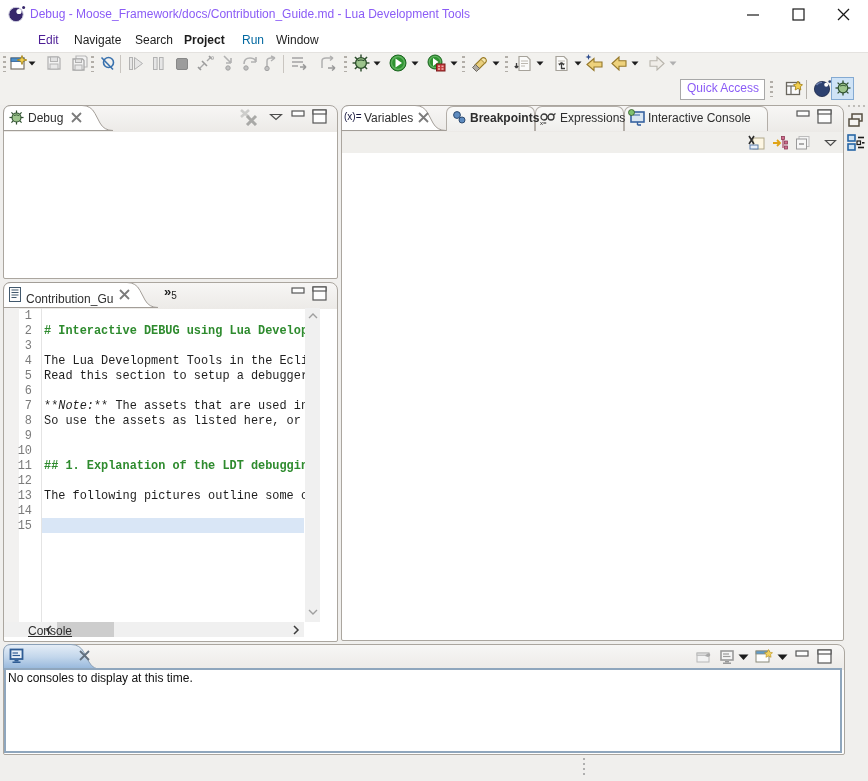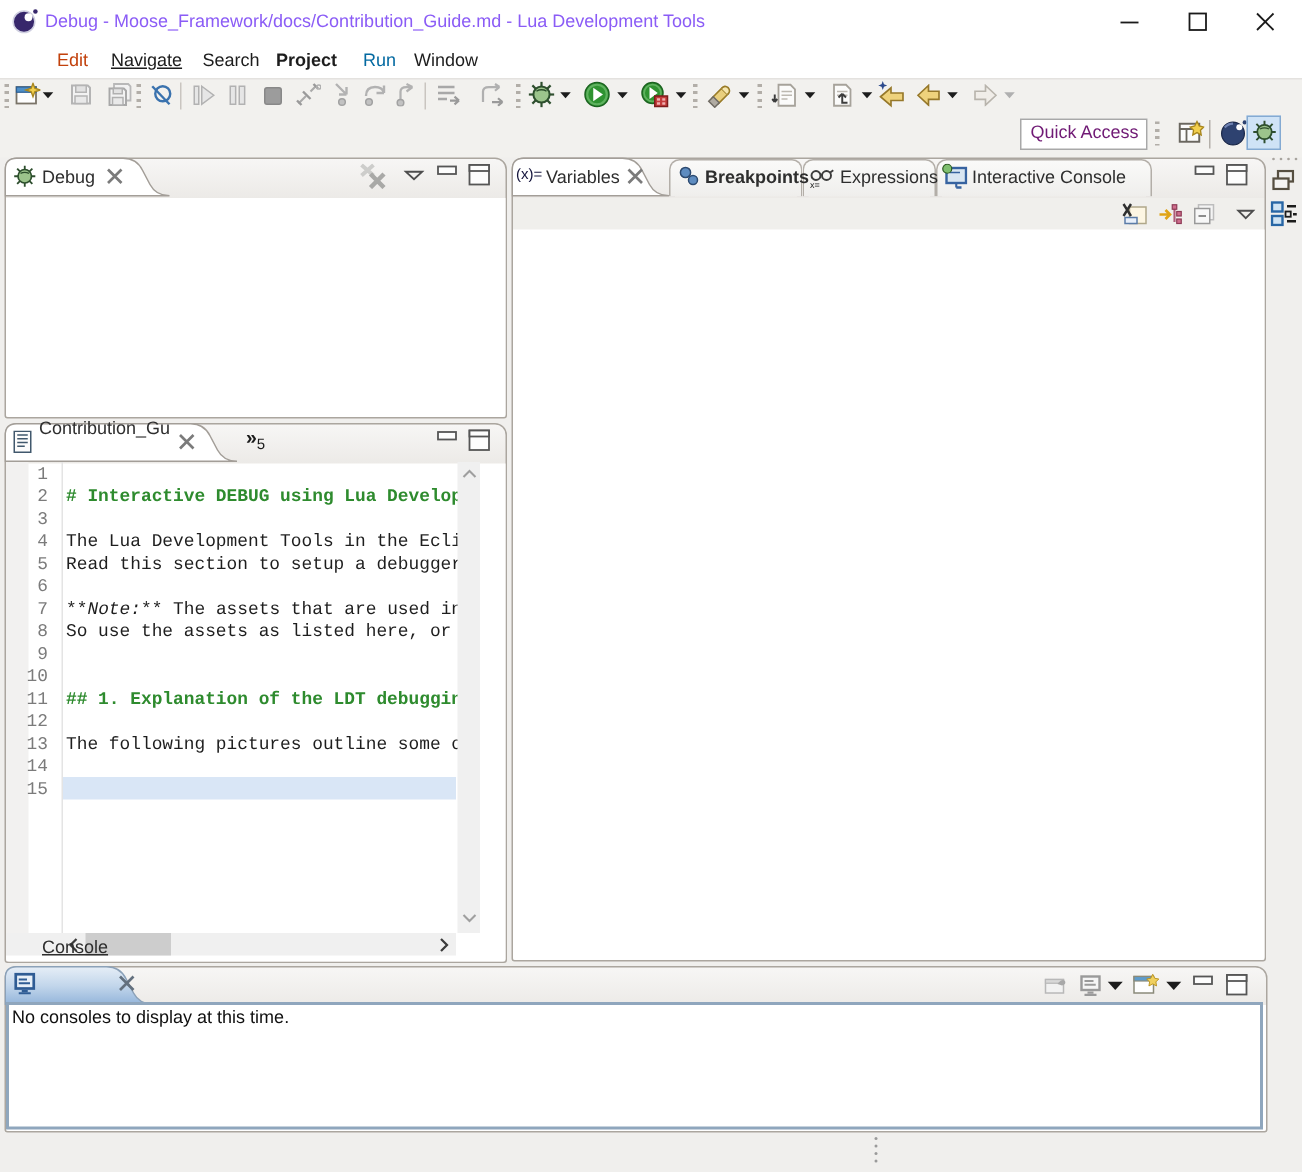--- a/index.html
+++ b/index.html
@@ -26,22 +26,22 @@
 
 <svg class="a" style="left:740px;top:0px;" width="128" height="28" viewBox="0 0 128 28">
   <line x1="7" y1="15" x2="19" y2="15" stroke="#1a1a1a" stroke-width="1.2"></line>
   <rect x="53" y="9" width="11" height="11" fill="none" stroke="#1a1a1a" stroke-width="1.2"></rect>
   <line x1="98" y1="9" x2="109" y2="20" stroke="#1a1a1a" stroke-width="1.2"></line>
   <line x1="109" y1="9" x2="98" y2="20" stroke="#1a1a1a" stroke-width="1.2"></line>
 </svg>
 
 <div class="a" style="left:0;top:28px;width:868px;height:24px;background:#ffffff;"></div>
 <div class="a" style="top:33px;left:8px;font-size:12px;color:#1d4ed8;margin-top:28px;">File</div>
-<div class="a" style="top:33px;left:38px;font-size:12px;color:#c2410c;">Edit</div>
-<div class="a" style="top:33px;left:74px;font-size:12px;color:#1d1d1d;text-decoration:underline;">Navigate</div>
+<div class="a" style="top:33px;left:38px;font-size:12px;color:#4c1d95;">Edit</div>
+<div class="a" style="top:33px;left:74px;font-size:12px;color:#1d1d1d;">Navigate</div>
 <div class="a" style="top:33px;left:135px;font-size:12px;color:#1d1d1d;">Search</div>
 <div class="a" style="top:33px;left:184px;font-size:12px;color:#1d1d1d;font-weight:bold;">Project</div>
 <div class="a" style="top:33px;left:242px;font-size:12px;color:#0369a1;">Run</div>
 <div class="a" style="top:33px;left:276px;font-size:12px;color:#1d1d1d;">Window</div>
 <div class="a" style="top:33px;left:329px;font-size:12px;color:#1d1d1d;margin-top:22px;">Help</div>
 
 <div class="a" style="left:0;top:52px;width:868px;height:52px;background:#f2f1ee;border-top:1px solid #e4e2df;"></div>
 <div id="toolbar1">
  <style>
   .sepl{position:absolute;top:55px;width:1px;height:18px;background:#c9c5c0;}
@@ -208,21 +208,21 @@
 
  <svg class="a" style="left:649px;top:56px;" width="16" height="15" viewBox="0 0 16 15">
   <path d="M15,7.5 L8,1 L8,4.8 L1,4.8 L1,10.2 L8,10.2 L8,14 Z" fill="#f0ede8" stroke="#b8b4ac" stroke-width="1.1"></path>
  </svg>
  <svg class="dar" style="left:669px;top:61px;" width="8" height="6" viewBox="0 0 8 6">
       <path d="M0.5,0.5 L7.5,0.5 L4,4.5 Z" fill="#b0b0b0"></path>
     </svg>
 </div>
 
 <div class="a" style="left:680px;top:79px;width:83px;height:19px;background:#fff;border:1px solid #a8a8a8;"></div>
-<div class="a" style="left:687px;top:81px;font-size:12px;color:#701a75;">Quick Access</div>
+<div class="a" style="left:687px;top:81px;font-size:12px;color:#8b5cf6;">Quick Access</div>
 <div id="persp">
  <div class="a" style="left:770px;top:81px;width:3px;height:16px;background:repeating-linear-gradient(#b2aea8 0 2px,transparent 2px 5px);"></div>
  <svg class="a" style="left:785px;top:80px;" width="18" height="18" viewBox="0 0 18 18">
   <rect x="1.5" y="2.5" width="13" height="12" fill="#fbfbfb" stroke="#6a675f" stroke-width="1.3"></rect>
   <line x1="1.5" y1="6" x2="14.5" y2="6" stroke="#6a675f" stroke-width="1.2"></line>
   <line x1="6" y1="6" x2="6" y2="14.5" stroke="#6a675f" stroke-width="1.2"></line>
   <path d="M13,1 L14.5,4 L17.5,4.7 L15.3,6.9 L15.8,10 L13,8.4 L10.2,10 L10.7,6.9 L8.5,4.7 L11.5,4 Z" fill="#f2cf4e" stroke="#a8861c" stroke-width="0.9"></path>
  </svg>
  <div class="a" style="left:806px;top:80px;width:1px;height:19px;background:#b4b0aa;"></div>
  <svg class="a" style="left:813px;top:79px;" width="19" height="19" viewBox="0 0 19 19">
@@ -297,21 +297,21 @@
  <svg class="a" style="left:3px;top:281px;" width="170" height="28" viewBox="0 0 170 28">
   <path d="M0.5,27 L0.5,9 Q0.5,1.5 8,1.5 L124,1.5 Q133,1.5 137,9.5 L142,19 Q146,26.5 155,26.5 L0.5,26.5 Z" fill="#ffffff" stroke="#a39e98" stroke-width="1"></path>
  </svg>
  <svg class="a" style="left:8px;top:287px;" width="14" height="15" viewBox="0 0 14 15">
   <rect x="1.5" y="0.5" width="11" height="14" fill="#fcfcfc" stroke="#41586d" stroke-width="1"></rect>
   <line x1="3.5" y1="3" x2="10.5" y2="3" stroke="#41586d" stroke-width="1"></line>
   <line x1="3.5" y1="5.5" x2="10.5" y2="5.5" stroke="#41586d" stroke-width="1"></line>
   <line x1="3.5" y1="8" x2="10.5" y2="8" stroke="#41586d" stroke-width="1"></line>
   <line x1="3.5" y1="10.5" x2="8.5" y2="10.5" stroke="#41586d" stroke-width="1"></line>
  </svg>
- <div class="a tabtext" style="left:26px;top:278px;text-align:center;">Contribution_Gu</div>
+ <div class="a tabtext" style="left:26px;top:292px;text-align:center;">Contribution_Gu</div>
  <svg class="a" style="left:118px;top:288px;" width="13" height="13" viewBox="0 0 13 13">
   <path d="M2,2 L11,11 M11,2 L2,11" stroke="#7b7b7b" stroke-width="1.8"></path>
  </svg>
  <div class="a" style="left:164px;top:284px;font-size:13px;font-weight:bold;color:#1c1c1c;">»<span style="font-size:10px;font-weight:normal;position:relative;top:3px;">5</span></div>
  <svg class="a" style="left:291px;top:287px;" width="14" height="8" viewBox="0 0 14 8">
   <rect x="1" y="1" width="12" height="5" fill="#fdfdfd" stroke="#565656" stroke-width="1.2"></rect>
  </svg>
  <svg class="a" style="left:312px;top:286px;" width="15" height="15" viewBox="0 0 15 15">
   <rect x="1" y="1" width="13" height="13" fill="#fdfdfd" stroke="#565656" stroke-width="1.2"></rect>
   <rect x="1" y="1" width="13" height="4" fill="#fdfdfd" stroke="#565656" stroke-width="1.2"></rect>

